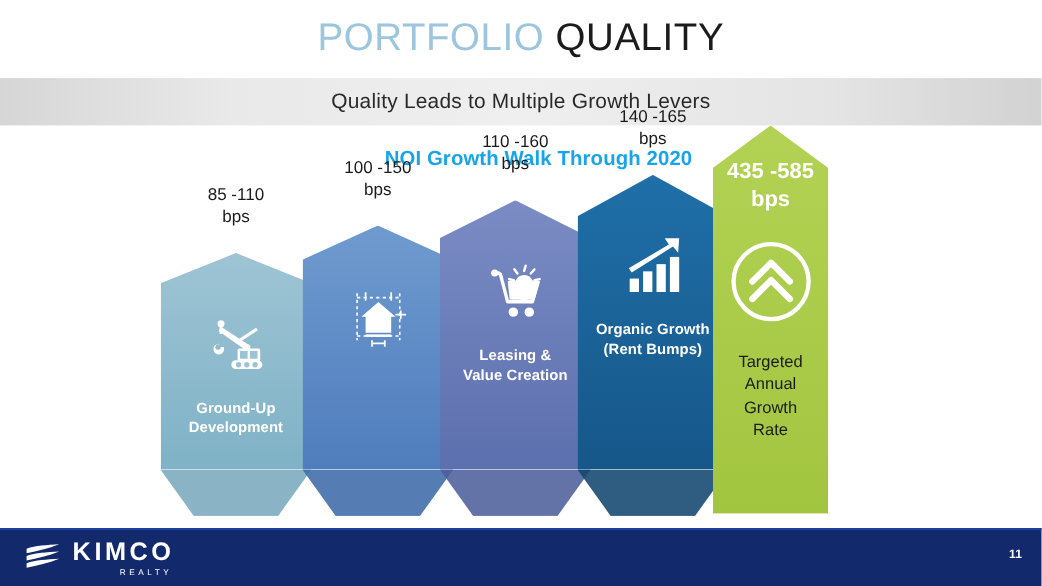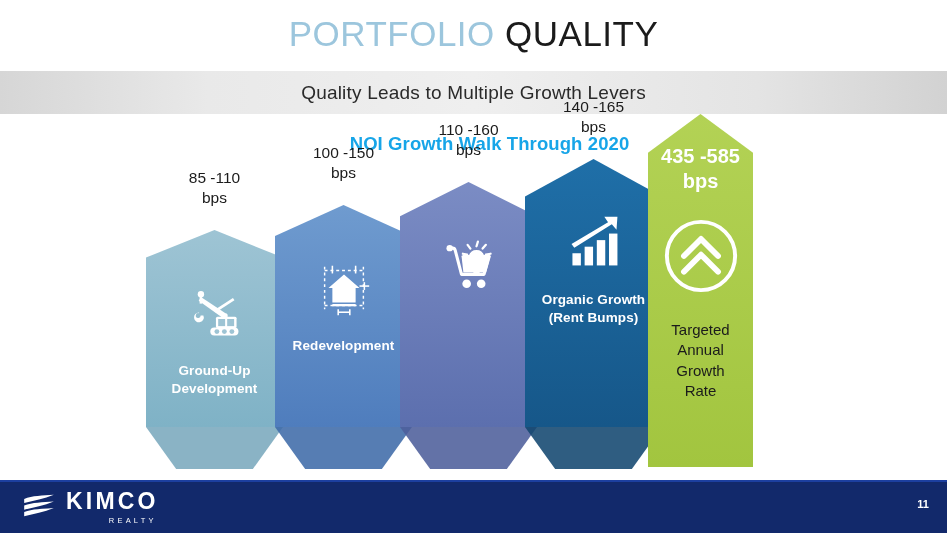--- a/index.html
+++ b/index.html
@@ -261,21 +261,20 @@
                 <path d="M48 30 H58"></path>
                 <path d="M53 26 V34"></path>
                 <path d="M26 57 H38"></path>
                 <path d="M26 54 V60"></path>
                 <path d="M38 54 V60"></path>
               </g>
               <path d="M32 18 L48 32 H44 V47 H20 V32 H16 Z" fill="#ffffff" stroke="none"></path>
               <rect x="20" y="48.5" width="24" height="2.4" fill="#ffffff" stroke="none"></rect>
             </svg>
           </div>
-          <div class="chev-label">Redevelopment</div>
         </div>
       </div>
     </div>
 
     <div class="col" style="left:400px; width:137px; height:245px; bottom:53px;">
       <div class="bps-label" style="top:-62px;">110 -160
 bps</div>
       <div class="chev-foot" style="top:245px; background:#4d5f9b;"></div>
       <div class="chev" style="background:linear-gradient(to bottom,#7b8cc4,#5c6fae);">
         <div class="chev-inner">
@@ -291,20 +290,22 @@
               <path d="M10 14 h4.4 a3 3 0 0 1 2.9 2.3 L24 42 h24 l5.5 -19 H26" fill="none" stroke="#ffffff" stroke-width="3.3" stroke-linecap="round" stroke-linejoin="round"></path>
               <circle cx="11.4" cy="14" r="3.4"></circle>
               <path d="M24 22 h31 l-4.8 18 H26 Z"></path>
               <path d="M40 16 a8.6 8.6 0 0 1 5 15.6 v2.6 h-10 v-2.6 A8.6 8.6 0 0 1 40 16 Z"></path>
               <rect x="35.6" y="35.6" width="8.8" height="2.3" rx="1.1"></rect>
               <rect x="36.6" y="39" width="6.8" height="2.3" rx="1.1"></rect>
               <circle cx="29.5" cy="52" r="4.6"></circle>
               <circle cx="45" cy="52" r="4.6"></circle>
             </svg>
           </div>
+          <div class="chev-label">Leasing &amp;
+Value Creation</div>
         </div>
       </div>
     </div>
 
     <div class="col" style="left:525px; width:137px; height:268px; bottom:53px;">
       <div class="bps-label" style="top:-62px;">140 -165
 bps</div>
       <div class="chev-foot" style="top:268px; background:#12476f;"></div>
       <div class="chev" style="background:linear-gradient(to bottom,#1f6fa8,#165789);">
         <div class="chev-inner">

